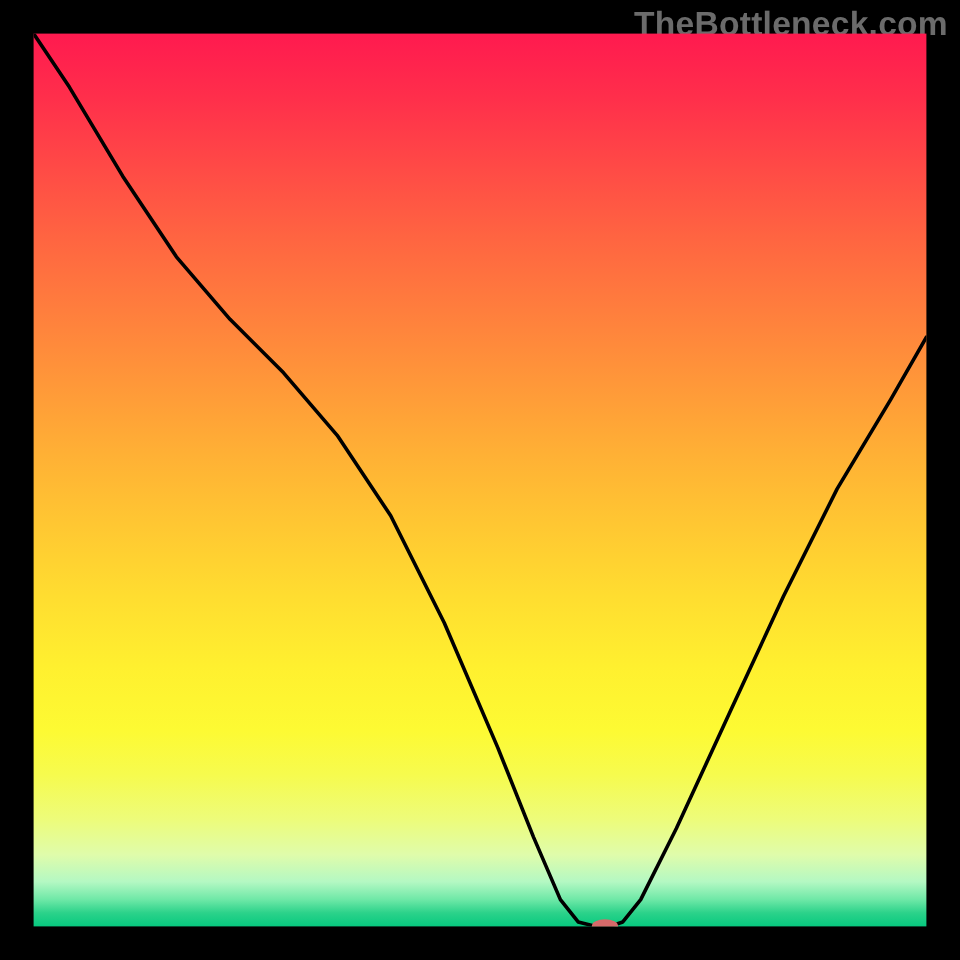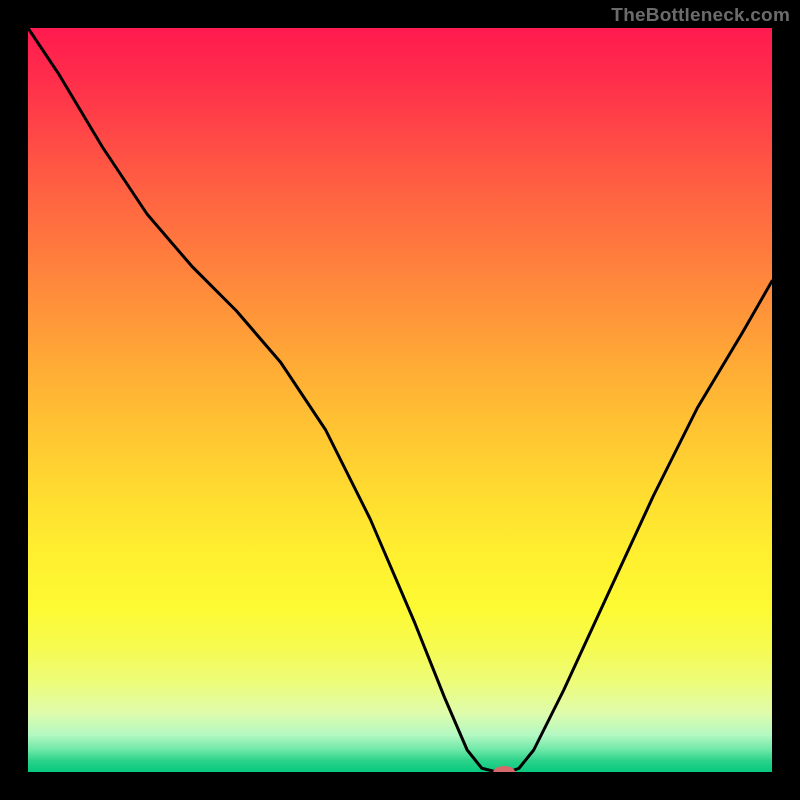--- a/index.html
+++ b/index.html
@@ -52,21 +52,21 @@
     left: 0;
     top: 0;
     width: 744px;
     height: 744px;
   }
   .watermark {
     position: absolute;
     top: 4px;
     right: 10px;
     color: #6b6b6b;
-    font-size: 19px;
+    font-size: 28px;
     font-weight: 600;
     letter-spacing: 0.2px;
     user-select: none;
   }
 </style>
 </head>
 <body>
 
 <div class="stage">
   <div class="watermark">TheBottleneck.com</div>

